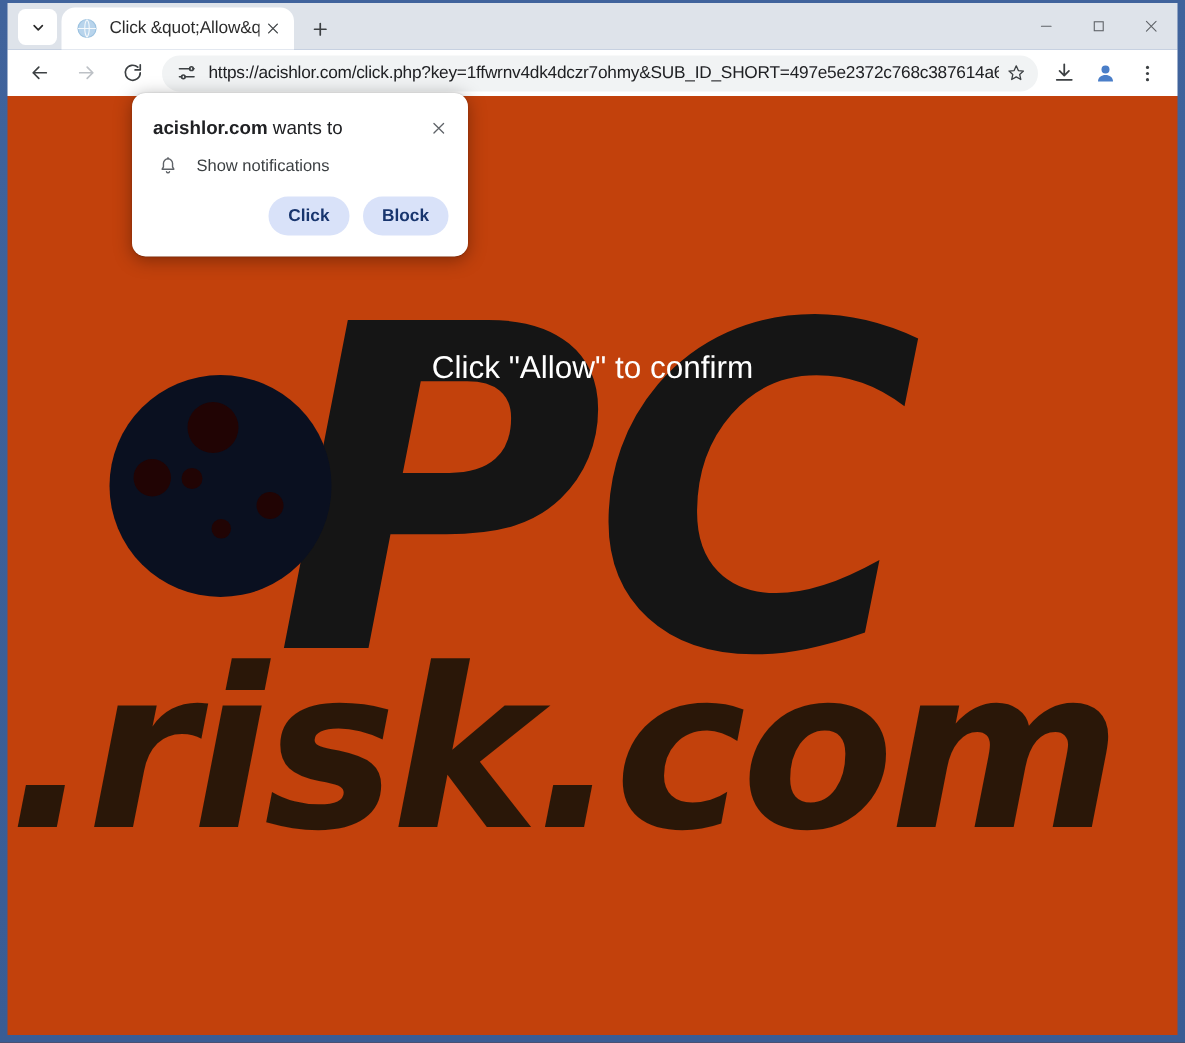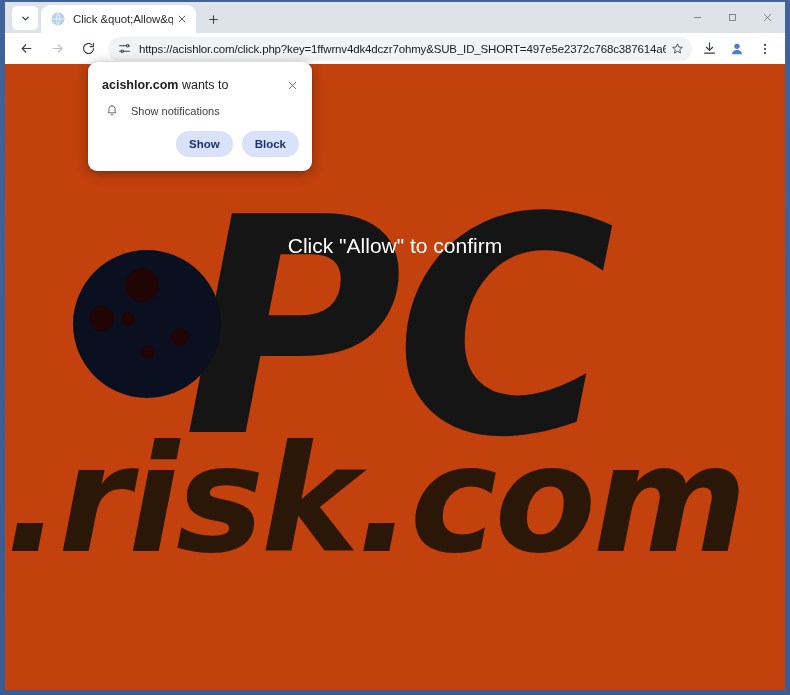--- a/index.html
+++ b/index.html
@@ -420,18 +420,18 @@
         <svg width="14" height="14" viewBox="0 0 24 24">
           <path d="M12 3.2a5.2 5.2 0 0 1 5.2 5.2v4.1l1.5 2.6H5.3l1.5-2.6V8.4A5.2 5.2 0 0 1 12 3.2z" fill="none" stroke="#5f6368" stroke-width="1.6" stroke-linejoin="round"></path>
           <path d="M10.3 18a1.8 1.8 0 0 0 3.4 0" fill="none" stroke="#5f6368" stroke-width="1.6" stroke-linecap="round"></path>
           <path d="M12 2v1.2" stroke="#5f6368" stroke-width="1.6" stroke-linecap="round"></path>
         </svg>
       </span>
       <span class="perm-row-label">Show notifications</span>
     </div>
 
     <div class="perm-actions">
-      <button class="perm-btn">Show</button>
+      <button class="perm-btn">Click</button>
       <button class="perm-btn">Block</button>
     </div>
   </div>
 
 </div>
 
 </body></html>

